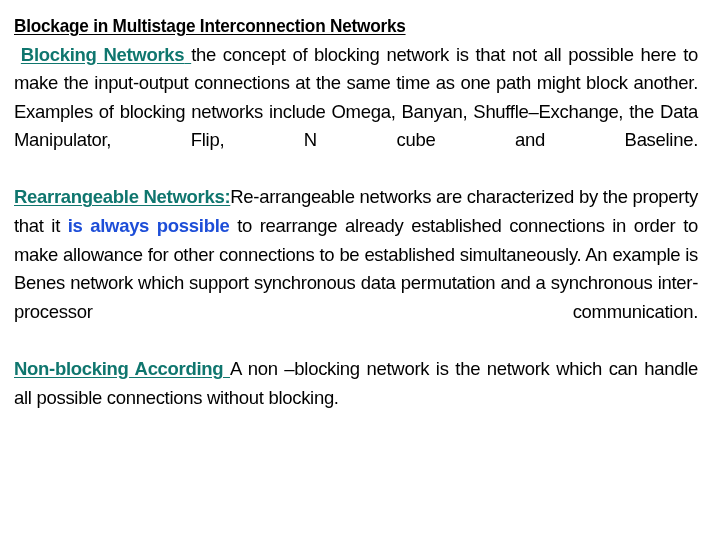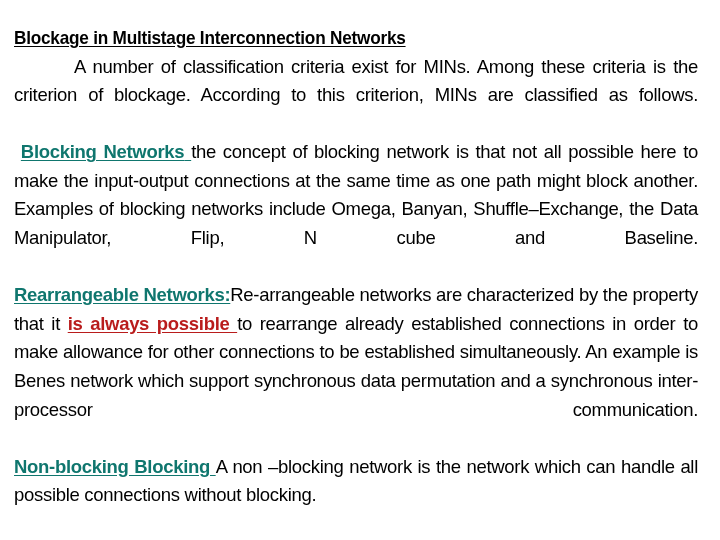--- a/index.html
+++ b/index.html
@@ -19,21 +19,21 @@
     position: relative;
     width: 720px;
     height: 540px;
     background: #ffffff;
     box-sizing: border-box;
   }
 
   .content-block {
     position: absolute;
     left: 14px;
-    top: 24px;
+    top: 12px;
     width: 684px;
   }
 
   .doc-title {
     font-size: 18.5px;
     font-weight: bold;
     line-height: 28.5px;
     letter-spacing: -0.25px;
     text-decoration: underline;
     text-underline-offset: 2px;
@@ -67,41 +67,39 @@
   }
 
   .heading-red {
     color: #0f766e;
     font-weight: bold;
     text-decoration: underline;
     text-underline-offset: 2px;
   }
 
   .emph-black {
-    color: #b91c1c;
+    color: #1d4ed8;
     font-weight: bold;
-    text-decoration: underline;
     text-underline-offset: 2px;
   }
 
   
   .para.last-left::after { display: none; }
 </style>
 </head>
 <body style="background: rgb(255, 255, 255);">
 
 <div id="slide">
 
   <div class="content-block">
 
     <div class="doc-title">Blockage in Multistage Interconnection Networks</div>
 
-    <p class="para"><span class="indent"></span><span>A number of classification criteria exist for MINs. Among these criteria is the criterion of blockage. According to this criterion, MINs are classified as follows.</span></p>
 
     <p class="para"><span>&nbsp;</span><span class="heading-red">Blocking Networks</span><span class="heading-red">  </span><span>the concept of blocking network is that not all possible here to make the input-output connections at the same time as one path might block another. Examples of blocking networks include Omega, Banyan, Shuffle–Exchange, the Data Manipulator, Flip, N cube and Baseline.</span></p>
 
     <p class="para"><span class="heading-red">Rearrangeable Networks:</span><span>Re-arrangeable networks are characterized by the property that it </span><span class="emph-black">is always possible </span><span>to rearrange already established connections in order to make allowance for other connections to be established simultaneously. An example is Benes network which support synchronous data permutation and a synchronous inter-processor communication.</span></p>
 
-    <p class="para last-left"><span class="heading-red">Non-blocking Blocking </span><span>A non –blocking network is the network which can handle all possible connections without blocking.</span></p>
+    <p class="para last-left"><span class="heading-red">Non-blocking According </span><span>A non –blocking network is the network which can handle all possible connections without blocking.</span></p>
 
   </div>
 
 </div>
 
 </body></html>

